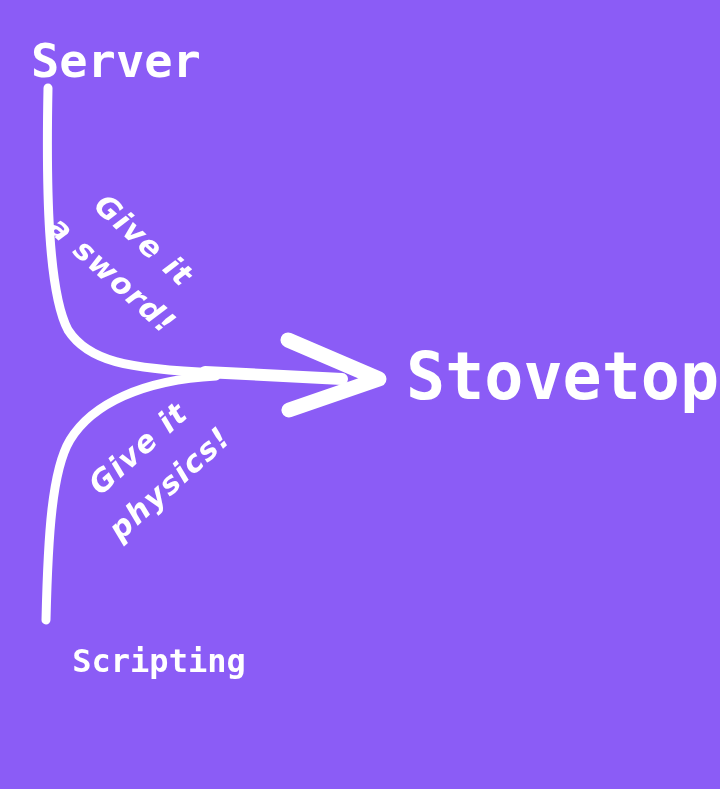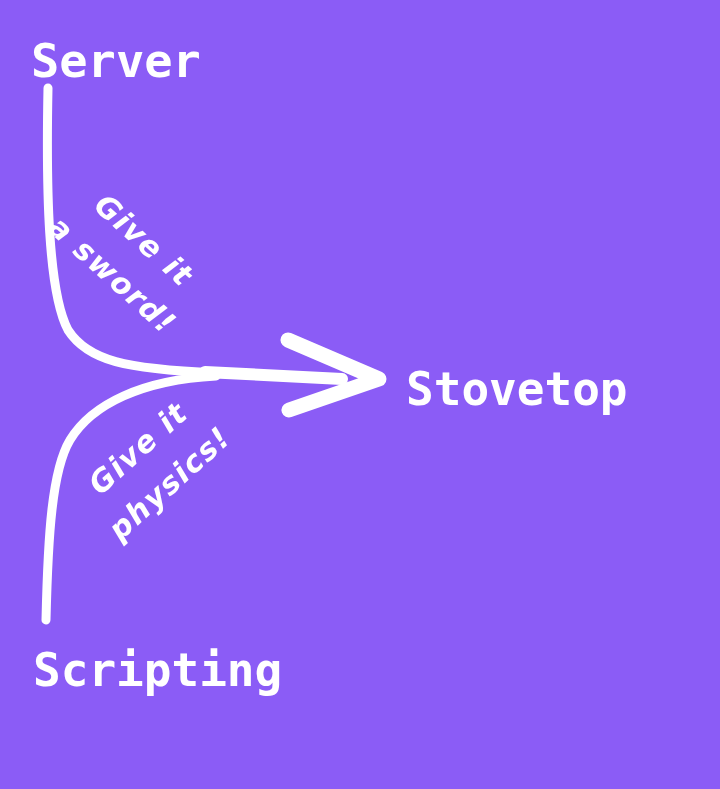--- a/index.html
+++ b/index.html
@@ -29,30 +29,29 @@
     line-height: 1;
   }
   .server-label {
     left: 31px;
     top: 37px;
     font-size: 47px;
   }
   .stovetop-label {
     left: 406px;
     top: 344px;
-    font-size: 46px;
-    margin-top: 22px;
+    font-size: 65px;
   }
   .scripting-label {
     left: 33px;
     top: 641px;
     width: 252px;
-    font-size: 46px;
+    font-size: 32px;
     line-height: 1.3;
-    text-align: left;
+    text-align: center;
   }
   .hand-label {
     position: absolute;
     color: #ffffff;
     font-family: "DejaVu Sans", "Liberation Sans", sans-serif;
     font-style: italic;
     font-weight: bold;
     font-size: 30px;
     letter-spacing: 1.5px;
     line-height: 1.55;

